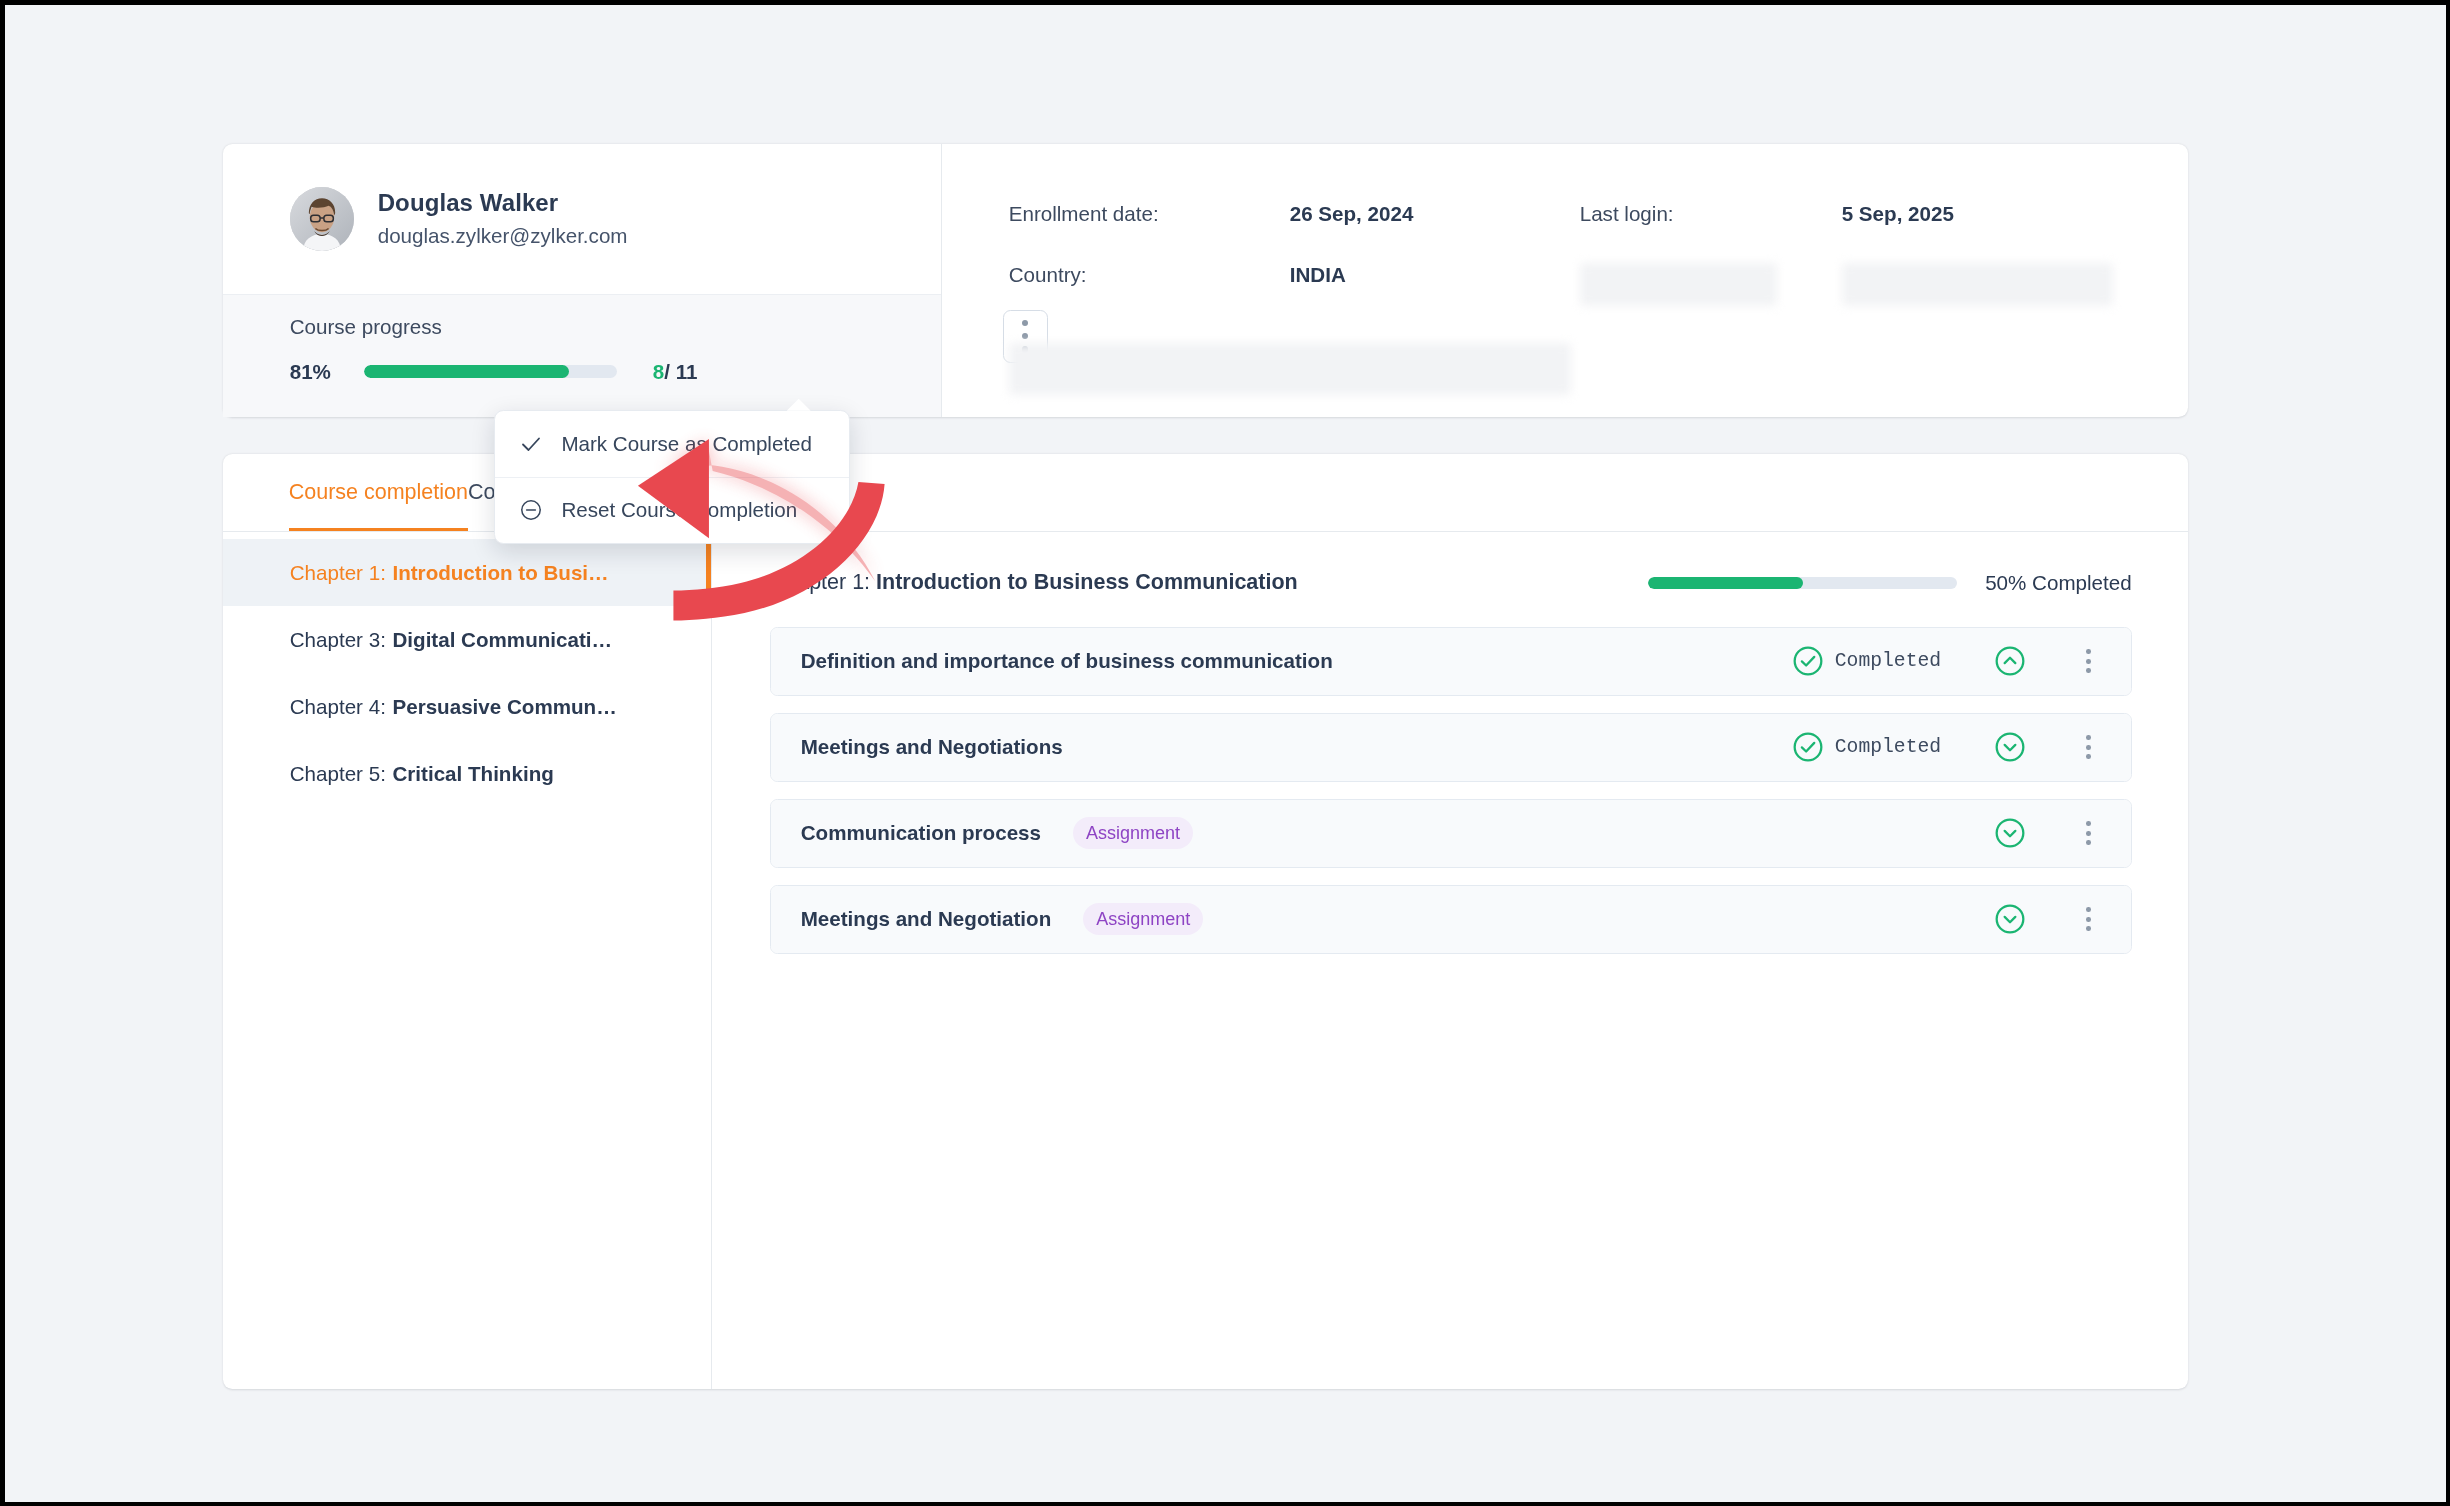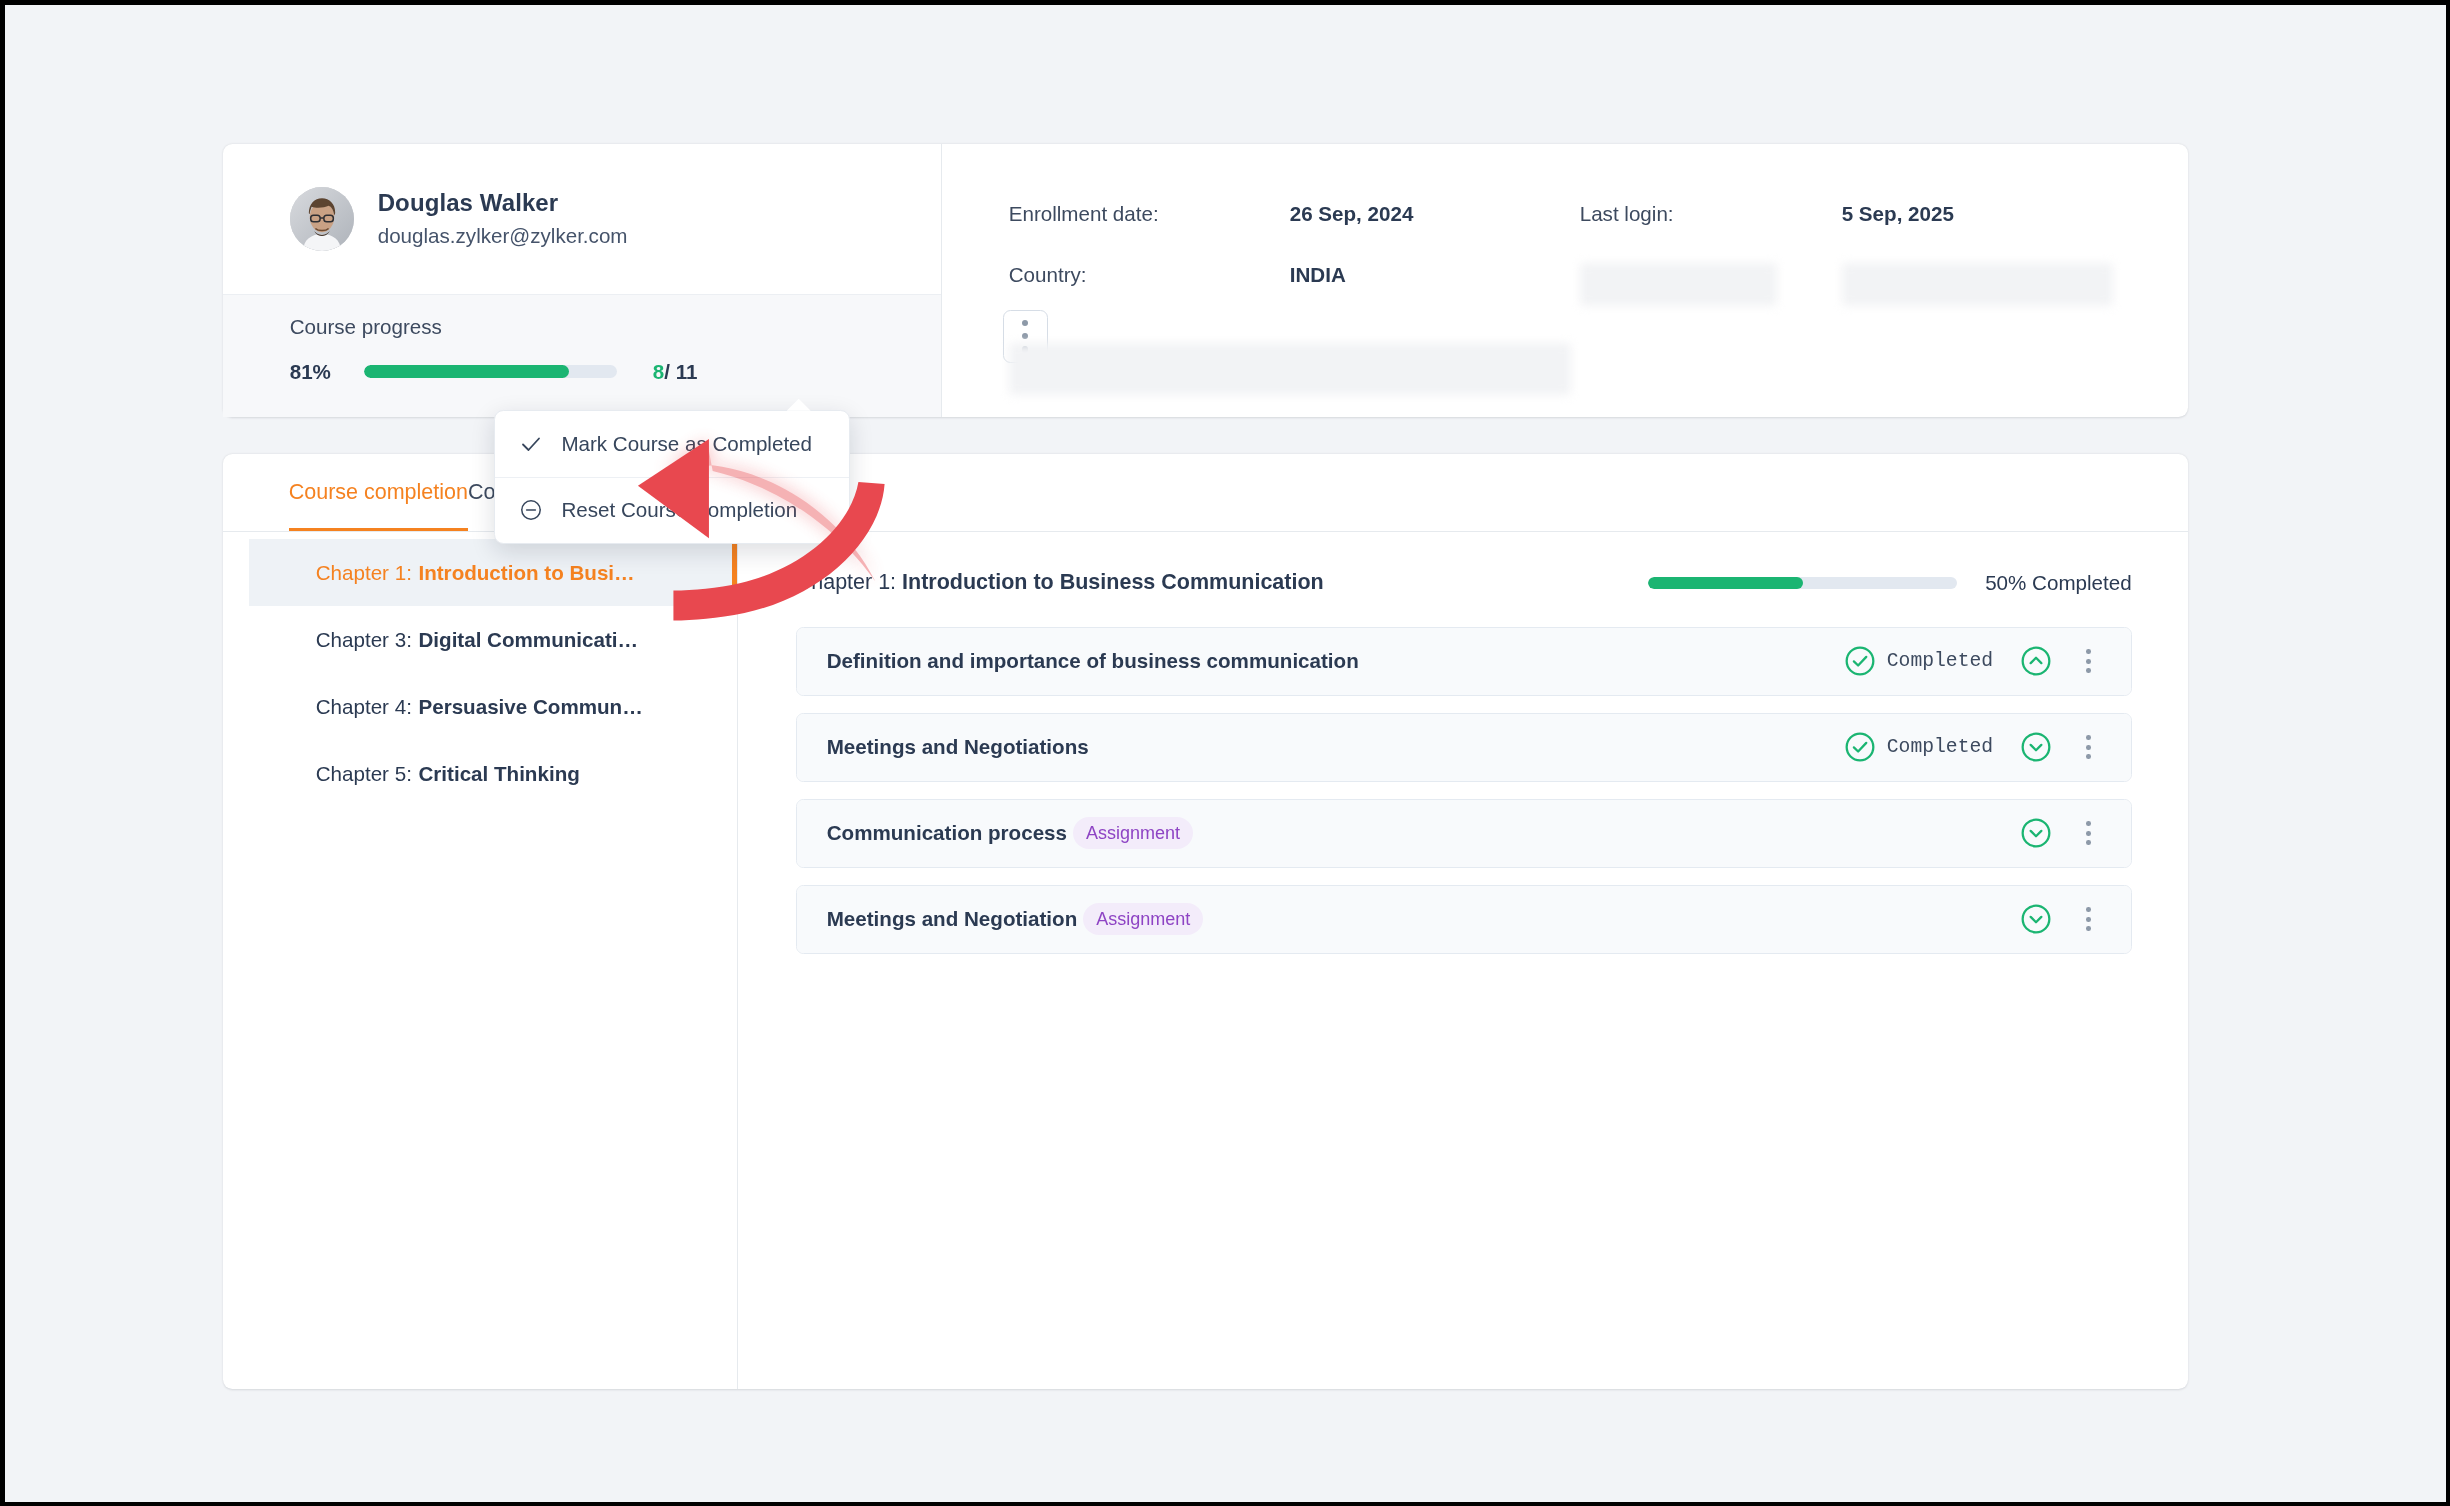--- a/index.html
+++ b/index.html
@@ -153,21 +153,21 @@
   }
   .tab.active { color: #f58220; }
   .tab.active::after {
     content: "";
     position: absolute;
     left: 0; right: 0; bottom: 0;
     height: 3.7px;
     background: #f58220;
   }
 
-  .body-split { display: flex; height: 857px; margin-left: 26px; }
+  .body-split { display: flex; height: 857px; }
   .chapter-list {
     width: 489px;
     border-right: 0.9px solid #e6eaee;
     padding-top: 7.5px;
   }
   .chapter-item {
     height: 67px;
     display: flex; align-items: center;
     padding-left: 67px;
     font-size: 20.6px;
@@ -205,21 +205,21 @@
   }
   .chapter-fill { height: 100%; border-radius: 7.5px; }
   .chapter-pct { font-size: 20.6px; color: #2b3a52; }
 
   .lesson { margin-top: 17px; border: 0.9px solid #e4eaf1; border-radius: 7.5px; overflow: hidden; }
   .lesson-head {
     height: 67px;
     background: #f8fafc;
     display: flex; align-items: center;
     padding: 0 26px 0 30px;
-    gap: 6px;
+    gap: 32px;
   }
   .lesson-title { font-size: 20.6px; font-weight: 700; color: #2b3a52; }
   .chip {
     font-size: 18px;
     color: #8e44c4;
     background: #f3ecfa;
     border-radius: 16px;
     padding: 5.6px 13px;
   }
   .lesson-spacer { flex: 1; }

